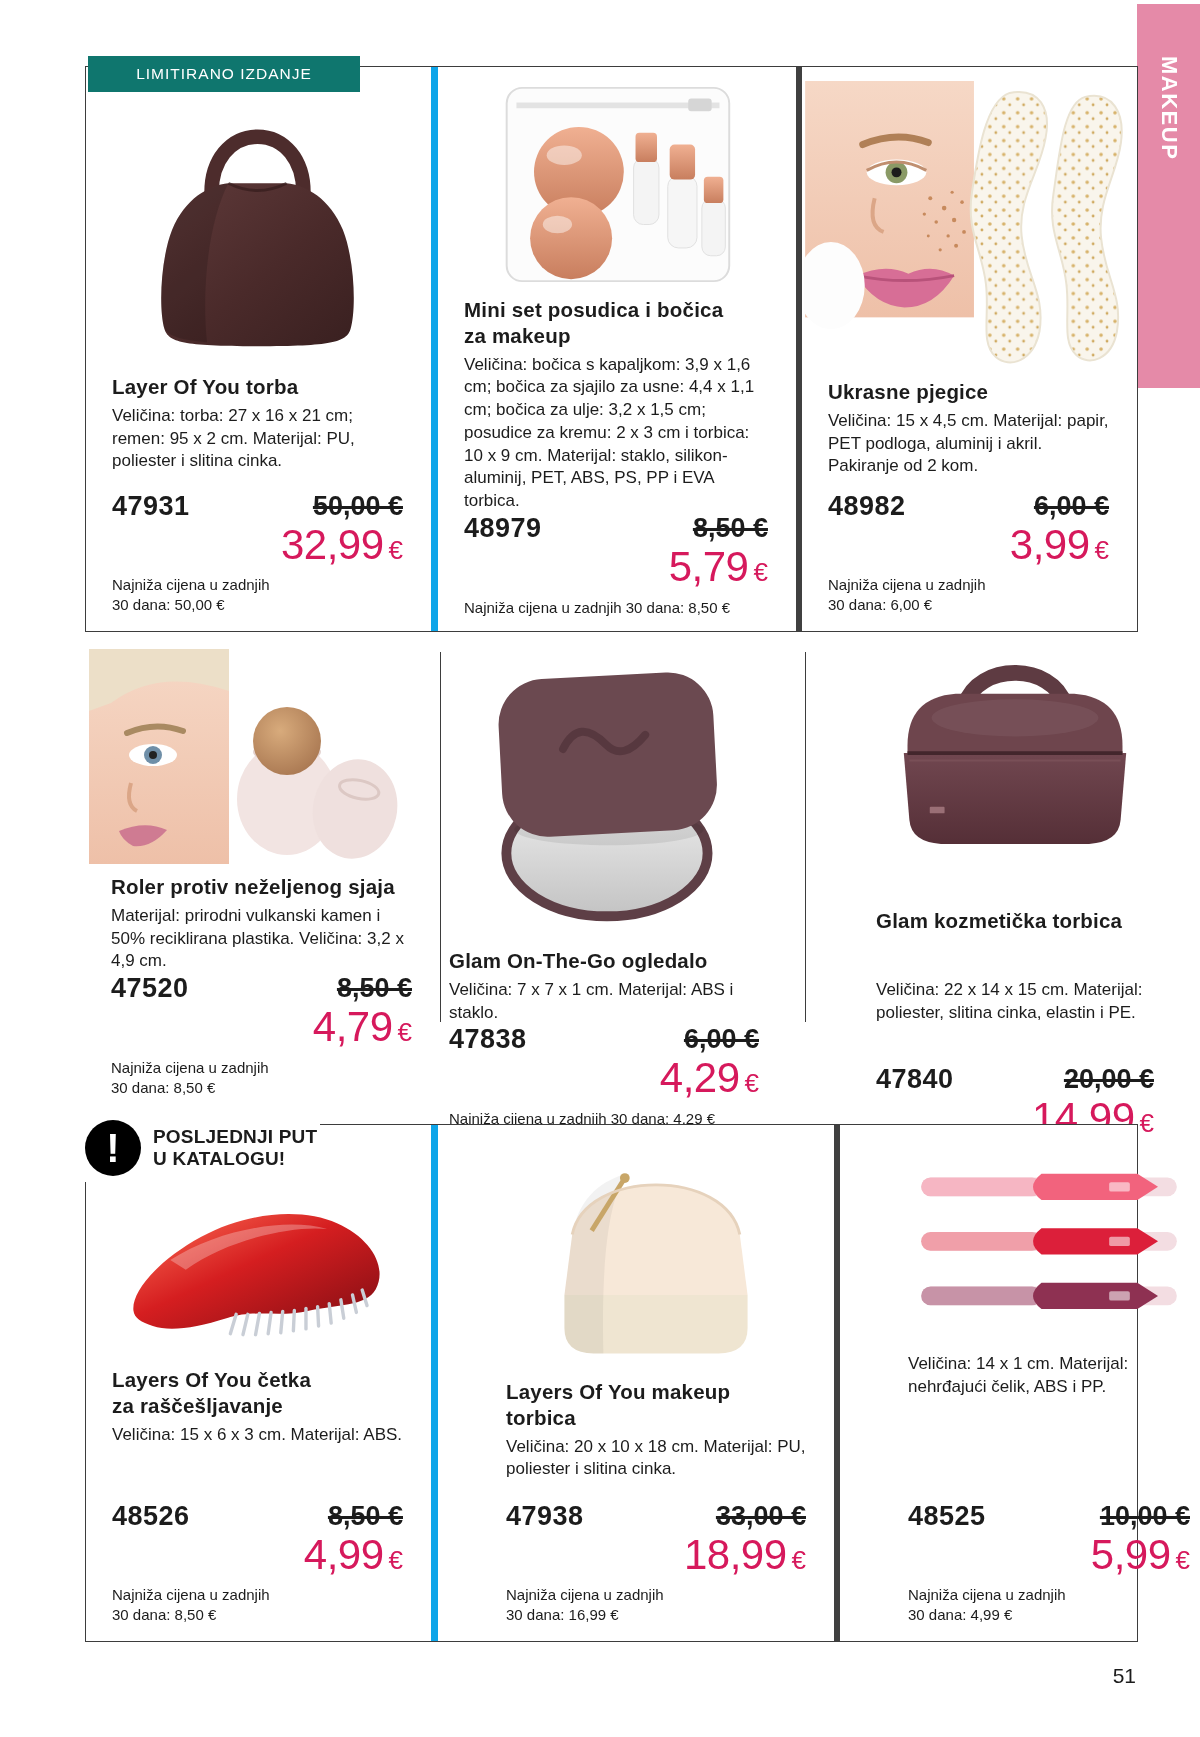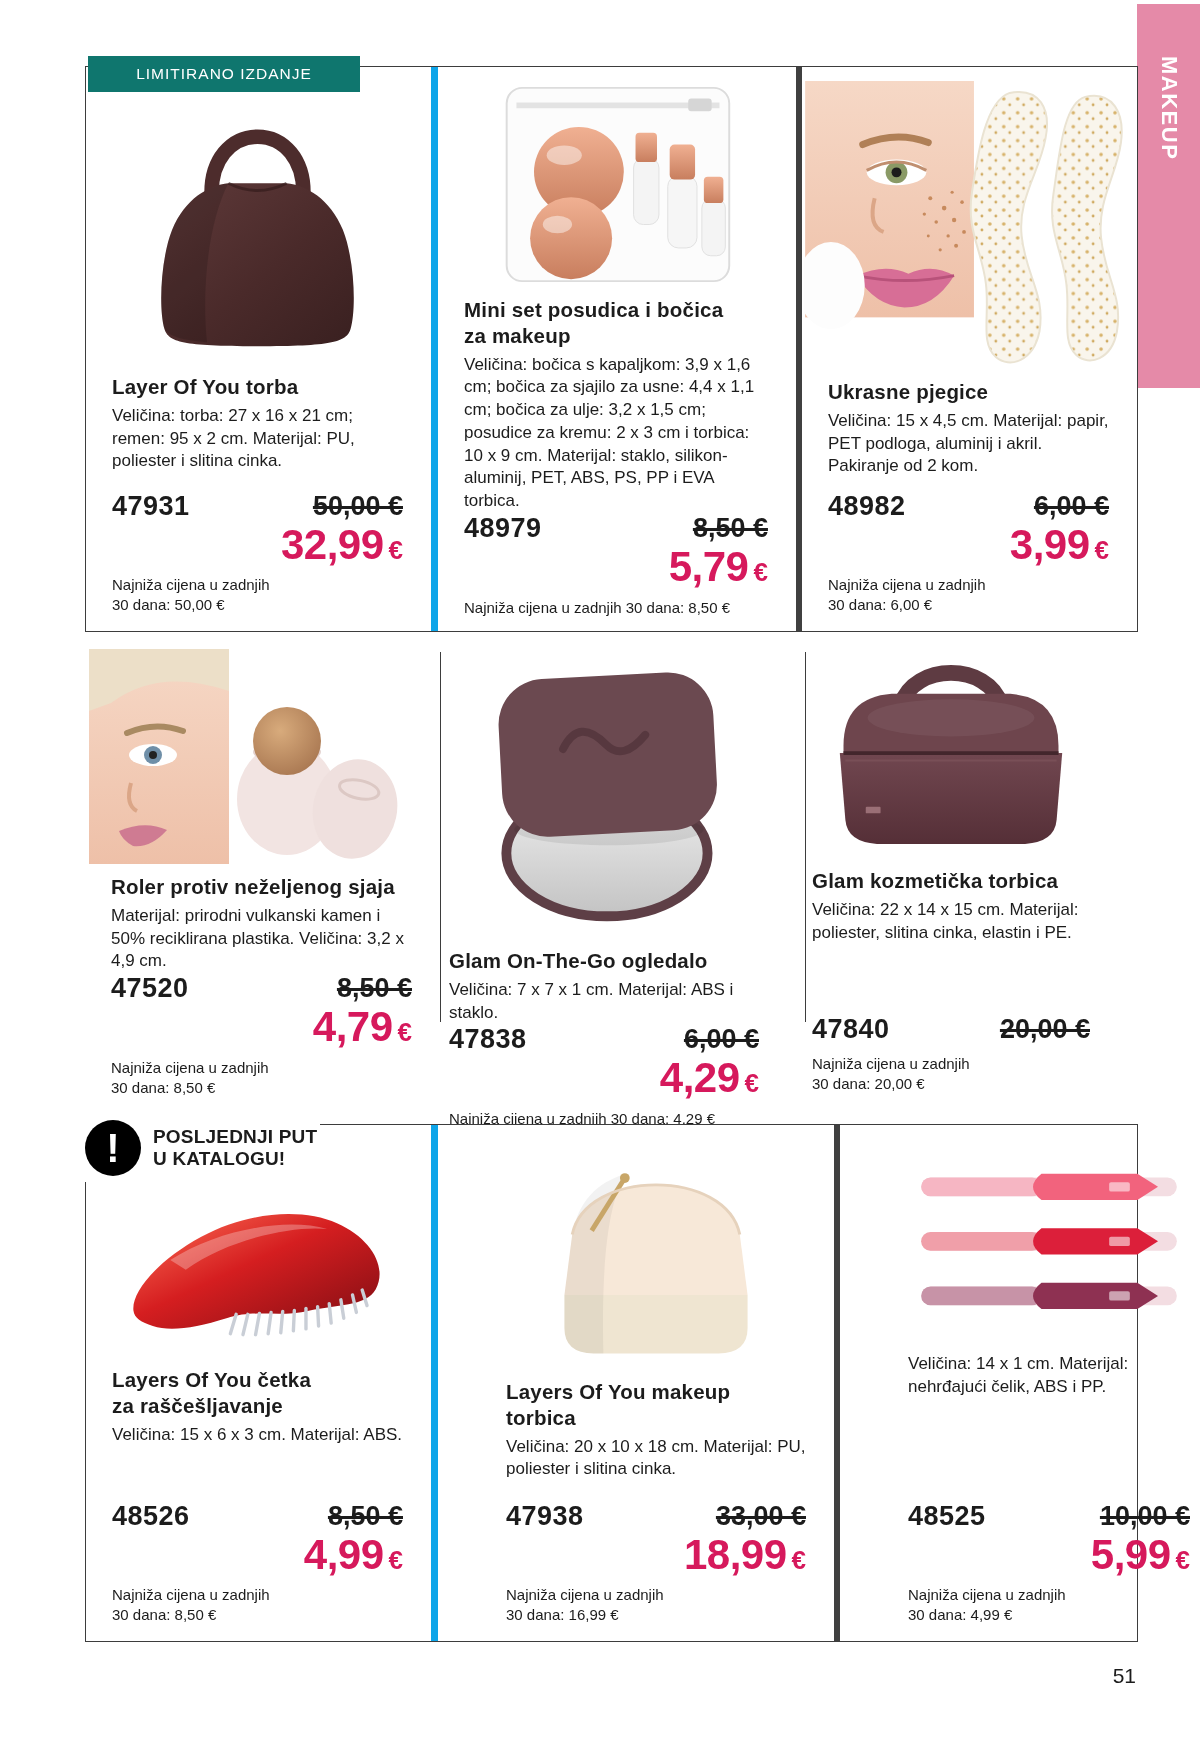--- a/index.html
+++ b/index.html
@@ -34,21 +34,21 @@
   .cell {
     display:flex; flex-direction:column;
     padding:12px 28px 16px 26px;
   }
   .r2cell {
     position:absolute; top:646px; height:452px;
     display:flex; flex-direction:column; padding:0 28px 4px 26px;
   }
   .r2c1 { left:85px;  width:355px; }
   .r2c2 { left:423px; width:364px; }
-  .r2c3 { left:786px; width:332px; }
+  .r2c3 { left:850px; width:332px;gap:40px; }
   .vline { position:absolute; top:652px; width:1px; height:370px; background:#3d3d3d; }
   .vl1 { left:440px; } .vl2 { left:805px; }
 
   
   .limited-banner {
     position:absolute; left:88px; top:56px; width:272px; height:36px;
     background:#0f766e; color:#fff; display:flex; align-items:center; justify-content:center;
     font-size:15.5px; letter-spacing:1px; z-index:3;
   }
   .last-badge {
@@ -70,21 +70,21 @@
   .pname { font-weight:bold; font-size:20.5px; line-height:1.26; letter-spacing:0.2px;
            margin:2px 0 5px; white-space:pre-line; }
   .pdesc { font-size:17px; line-height:1.34; }
   .bottom { margin-top:auto; }
   .coderow { display:flex; justify-content:space-between; align-items:baseline; }
   .code { font-weight:bold; font-size:27px; letter-spacing:0.5px; }
   .oldprice {
     font-weight:bold; font-size:27px;
     text-decoration:line-through; text-decoration-thickness:3px;
   }
-  .newprice { text-align:right; color:#d6195c; font-weight:bold; font-size:42px;
+  .newprice { text-align:right; color:#d6195c; font-weight:normal; font-size:42px;
               line-height:1.02; letter-spacing:-0.5px; margin-top:2px; }
   .newprice .cur { font-size:26px; letter-spacing:0; margin-left:5px; }
   .lowest { font-size:15px; line-height:1.32; margin-top:9px; }
   .lowest span { display:block; }
 
   .page-number { position:absolute; left:1080px; top:1664px; width:56px; text-align:right; font-size:21px; }
 
   svg { display:block; }
 </style>
 </head>
@@ -321,20 +321,21 @@
       <rect x="58" y="162" width="16" height="7" rx="1" fill="#9a6f76"></rect>
     </svg>
   </div>
   <div class="pname">Glam kozmetička torbica</div>
   <div class="pdesc">Veličina: 22 x 14 x 15 cm. Materijal: poliester, slitina cinka, elastin i PE.</div>
   <div class="bottom">
     <div class="coderow">
       <span class="code">47840</span>
       <span class="oldprice">20,00 €</span>
     </div>
+    <div class="newprice"><span>14,99</span><span class="cur">€</span></div>
     <div class="lowest">
       <span>Najniža cijena u zadnjih</span>
         <span>30 dana: 20,00 €</span>
     </div>
   </div>
 </div>
 
 <div class="last-badge">
   <div class="excl-circle">
     <span>!</span>

